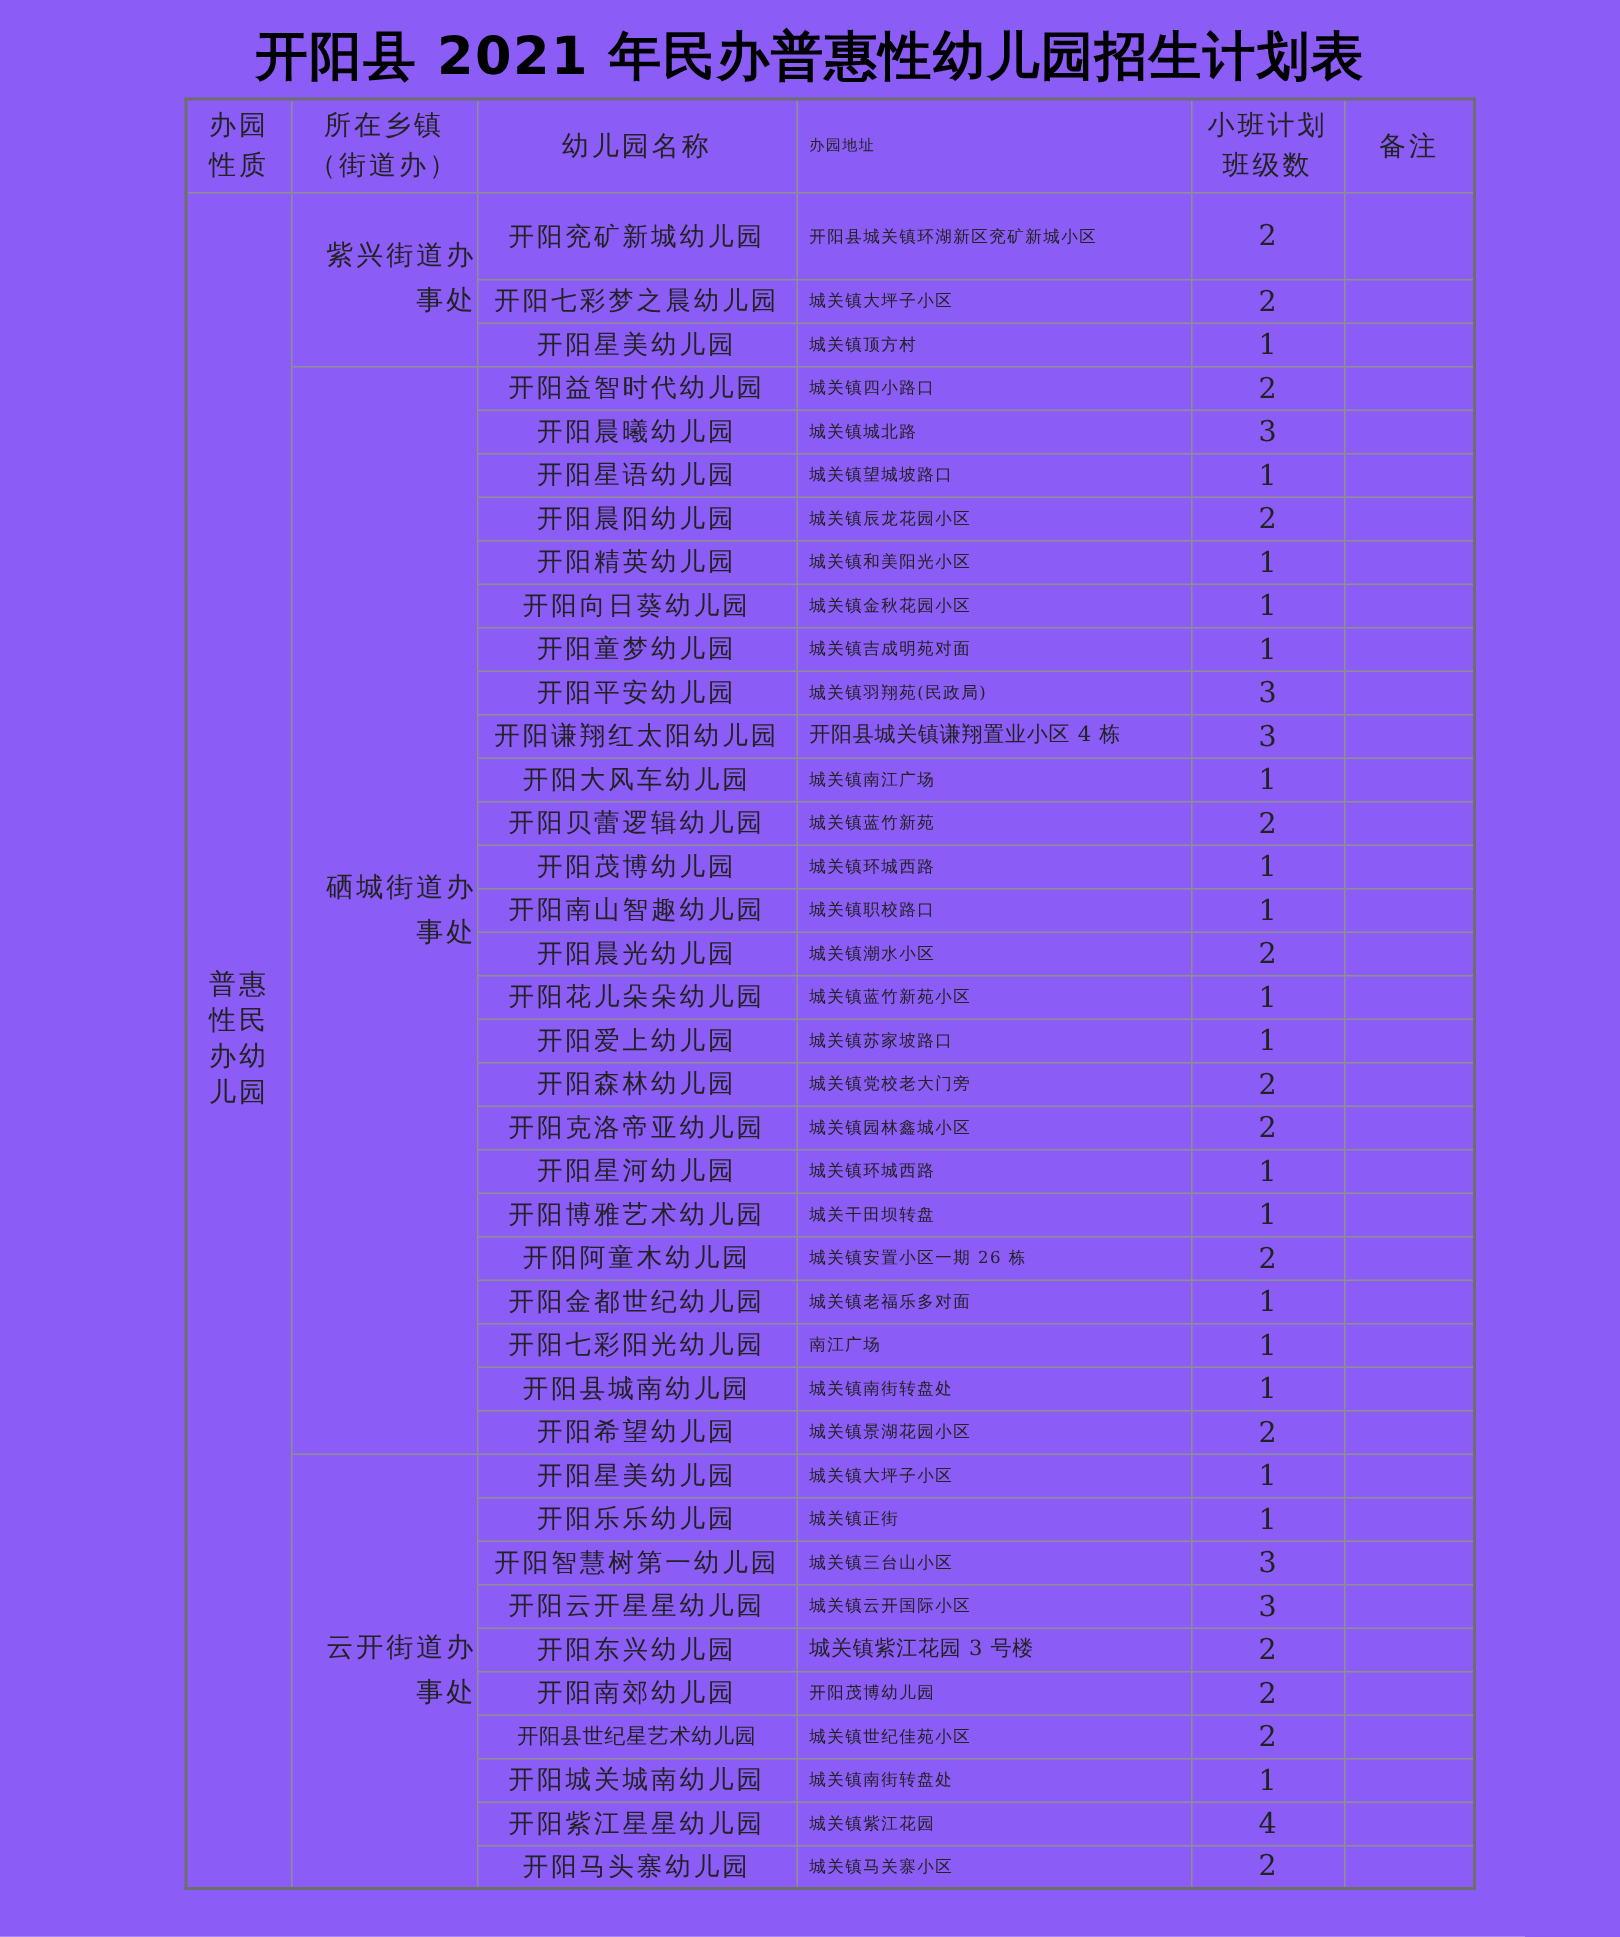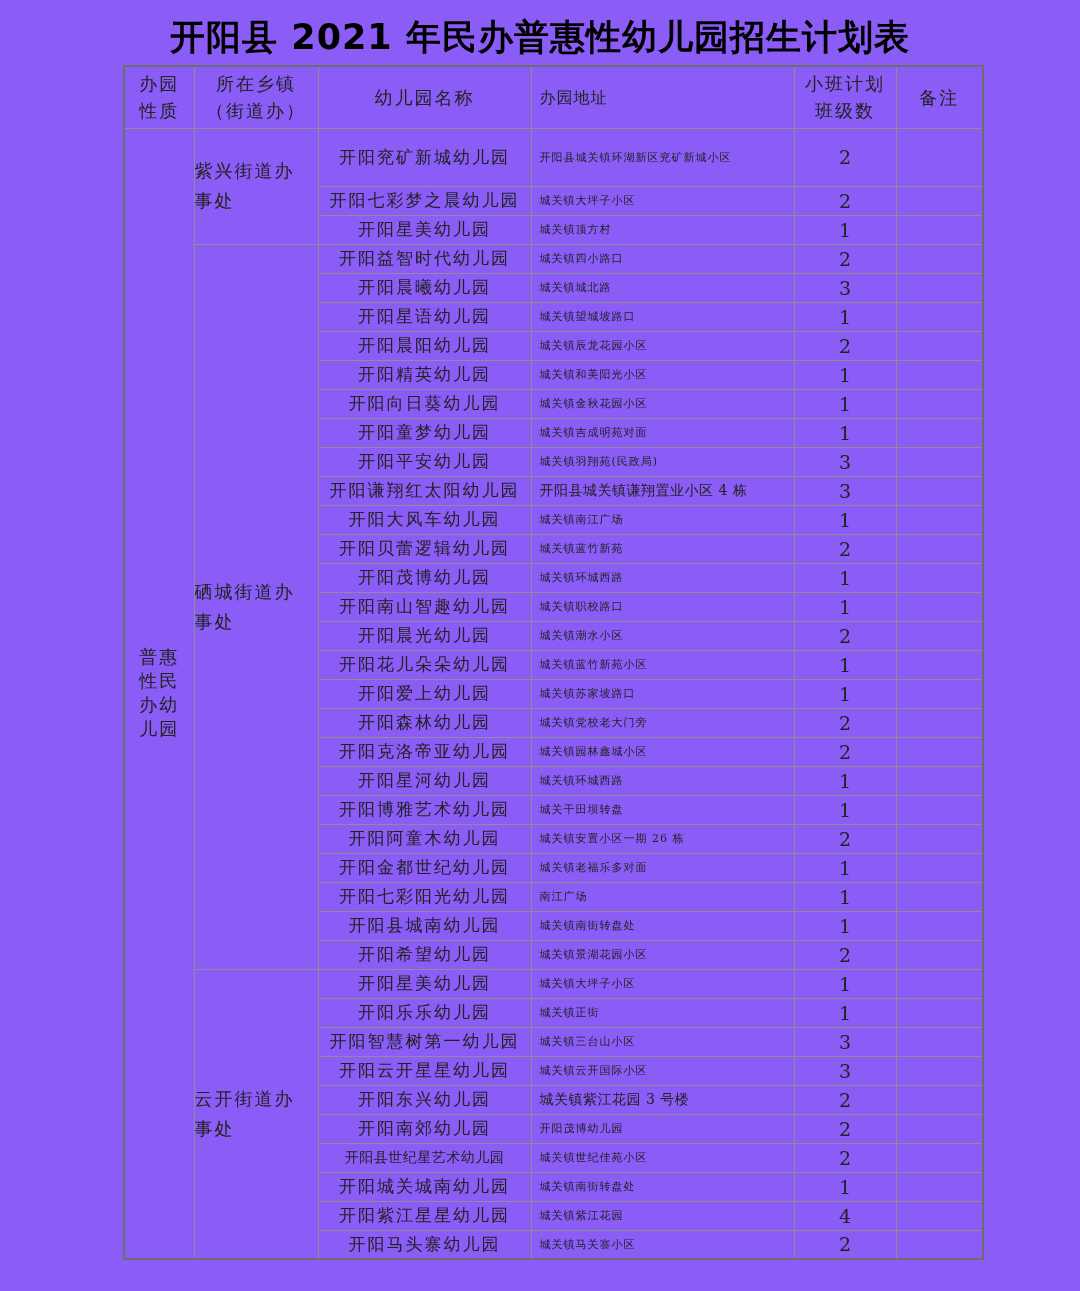--- a/index.html
+++ b/index.html
@@ -30,32 +30,32 @@
     white-space:pre-line;
     overflow:hidden;
     vertical-align:middle;
   }
   thead tr{height:62px;}
   th{
     font-weight:normal;font-size:18px;letter-spacing:2px;
     line-height:27px;text-align:center;color:#222;
   }
   th.addr-h{
-    font-size:16px;letter-spacing:1px;
+    font-size:10px;letter-spacing:1px;
     text-align:left;padding-left:8px;
   }
   tbody tr{height:29px;}
   tbody tr.tall{height:58px;}
   td.nature{
     font-size:18px;letter-spacing:2px;line-height:24px;
     text-align:center;color:#222;
   }
   td.group{
     font-size:18px;letter-spacing:2px;line-height:30px;
-    text-align:left;color:#222;
+    text-align:right;color:#222;
   }
   td.name{
     text-align:center;font-size:17px;letter-spacing:2px;color:#222;font-family:Liberation Mono, monospace;
   }
   td.addr{
     text-align:left;font-size:11px;letter-spacing:1px;
     padding:0 4px 0 8px;line-height:27px;color:#222;
   }
   td.num{
     text-align:center;font-size:19px;letter-spacing:0;

